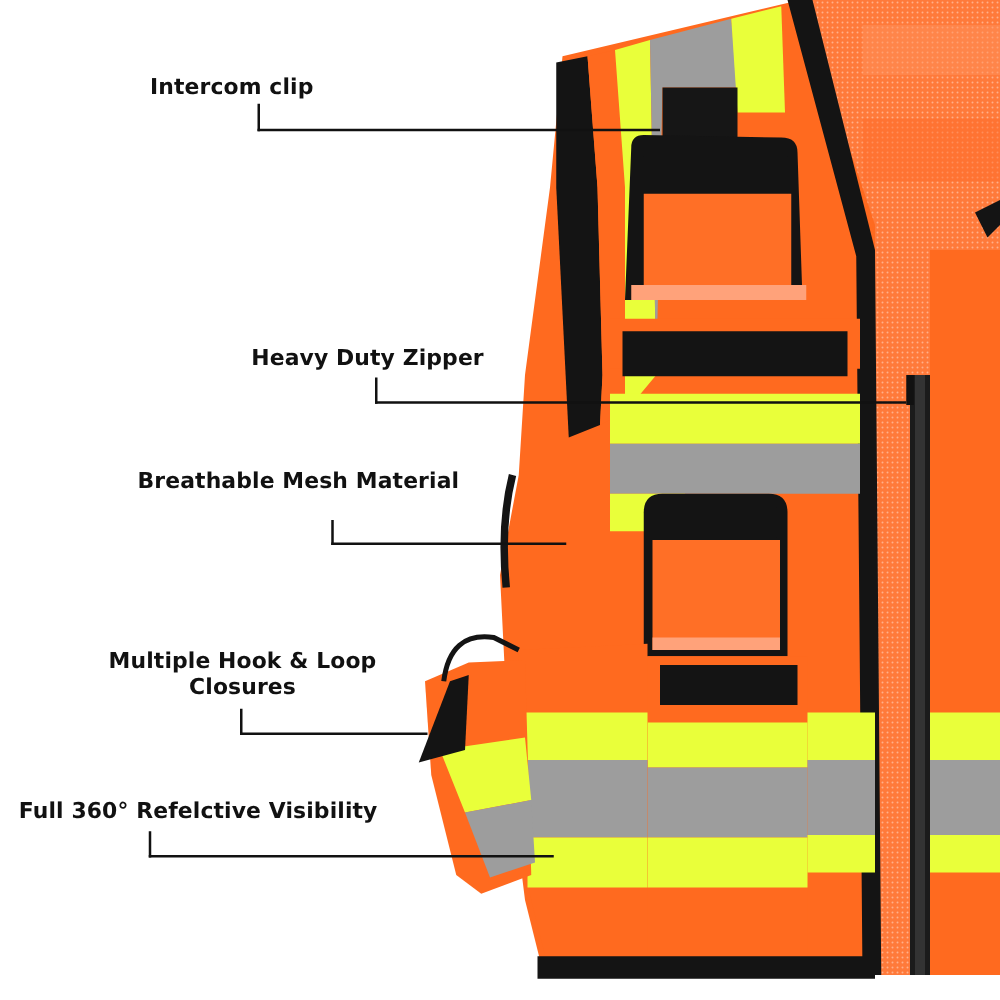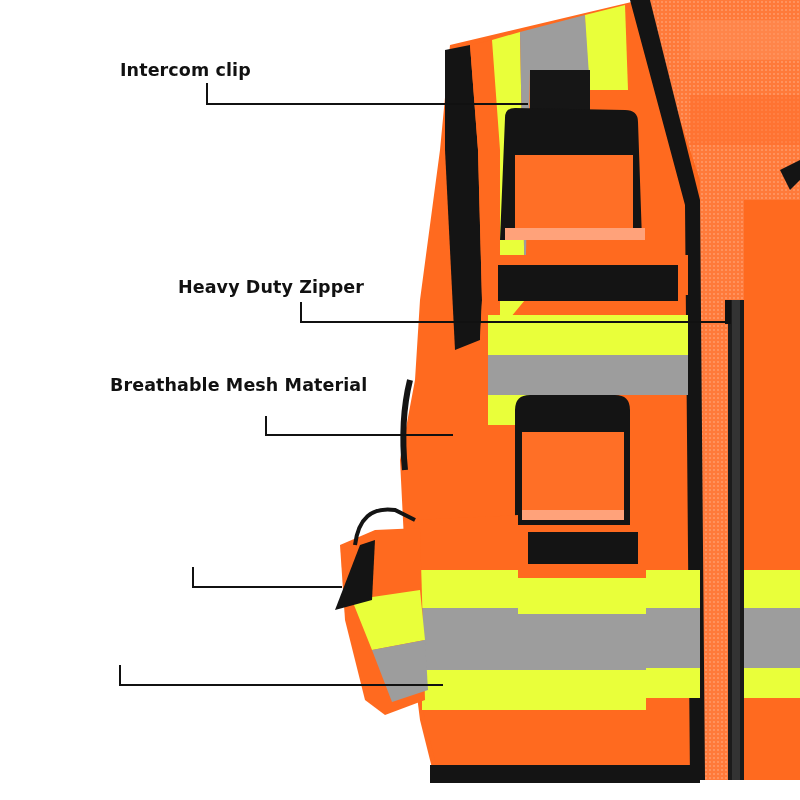--- a/index.html
+++ b/index.html
@@ -95,27 +95,32 @@
     <path d="M355 545 Q360 505 395 510 L415 520" stroke="#141414" stroke-width="4" fill="none"></path>
 
     <rect x="430" y="765" width="270" height="18" fill="#141414"></rect>
     <path d="M410 380 Q400 420 405 470" stroke="#141414" stroke-width="6" fill="none"></path>
   </svg>
 
   <div class="label" style="left:120px; top:60px;">Intercom clip</div>
   <div class="leader" style="left:206px; top:83px; width:2px; height:22px;"></div>
   <div class="leader" style="left:206px; top:103px; width:322px; height:2px;"></div>
 
-  <div class="label" style="left:178px; top:277px;">Heavy Duty Zipper</div>
+  <div class="label" style="left:201px; top:277px;">Heavy Duty Zipper</div>
   <div class="leader" style="left:300px; top:302px; width:2px; height:21px;"></div>
   <div class="leader" style="left:300px; top:321px; width:425px; height:2px;"></div>
 
   <div class="label" style="left:110px; top:375px;">Breathable Mesh Material</div>
   <div class="leader" style="left:265px; top:416px; width:2px; height:20px;"></div>
   <div class="leader" style="left:265px; top:434px; width:188px; height:2px;"></div>
 
+  <div class="label center" style="left:76px; top:519px; width:236px;">
+    <div>Multiple Hook &amp; Loop</div>
+    <div>Closures</div>
+  </div>
   <div class="leader" style="left:192px; top:567px; width:2px; height:21px;"></div>
   <div class="leader" style="left:192px; top:586px; width:150px; height:2px;"></div>
 
+  <div class="label" style="left:15px; top:639px;">Full 360° Refelctive Visibility</div>
   <div class="leader" style="left:119px; top:665px; width:2px; height:21px;"></div>
   <div class="leader" style="left:119px; top:684px; width:324px; height:2px;"></div>
 
 </div>
 
 </body></html>

